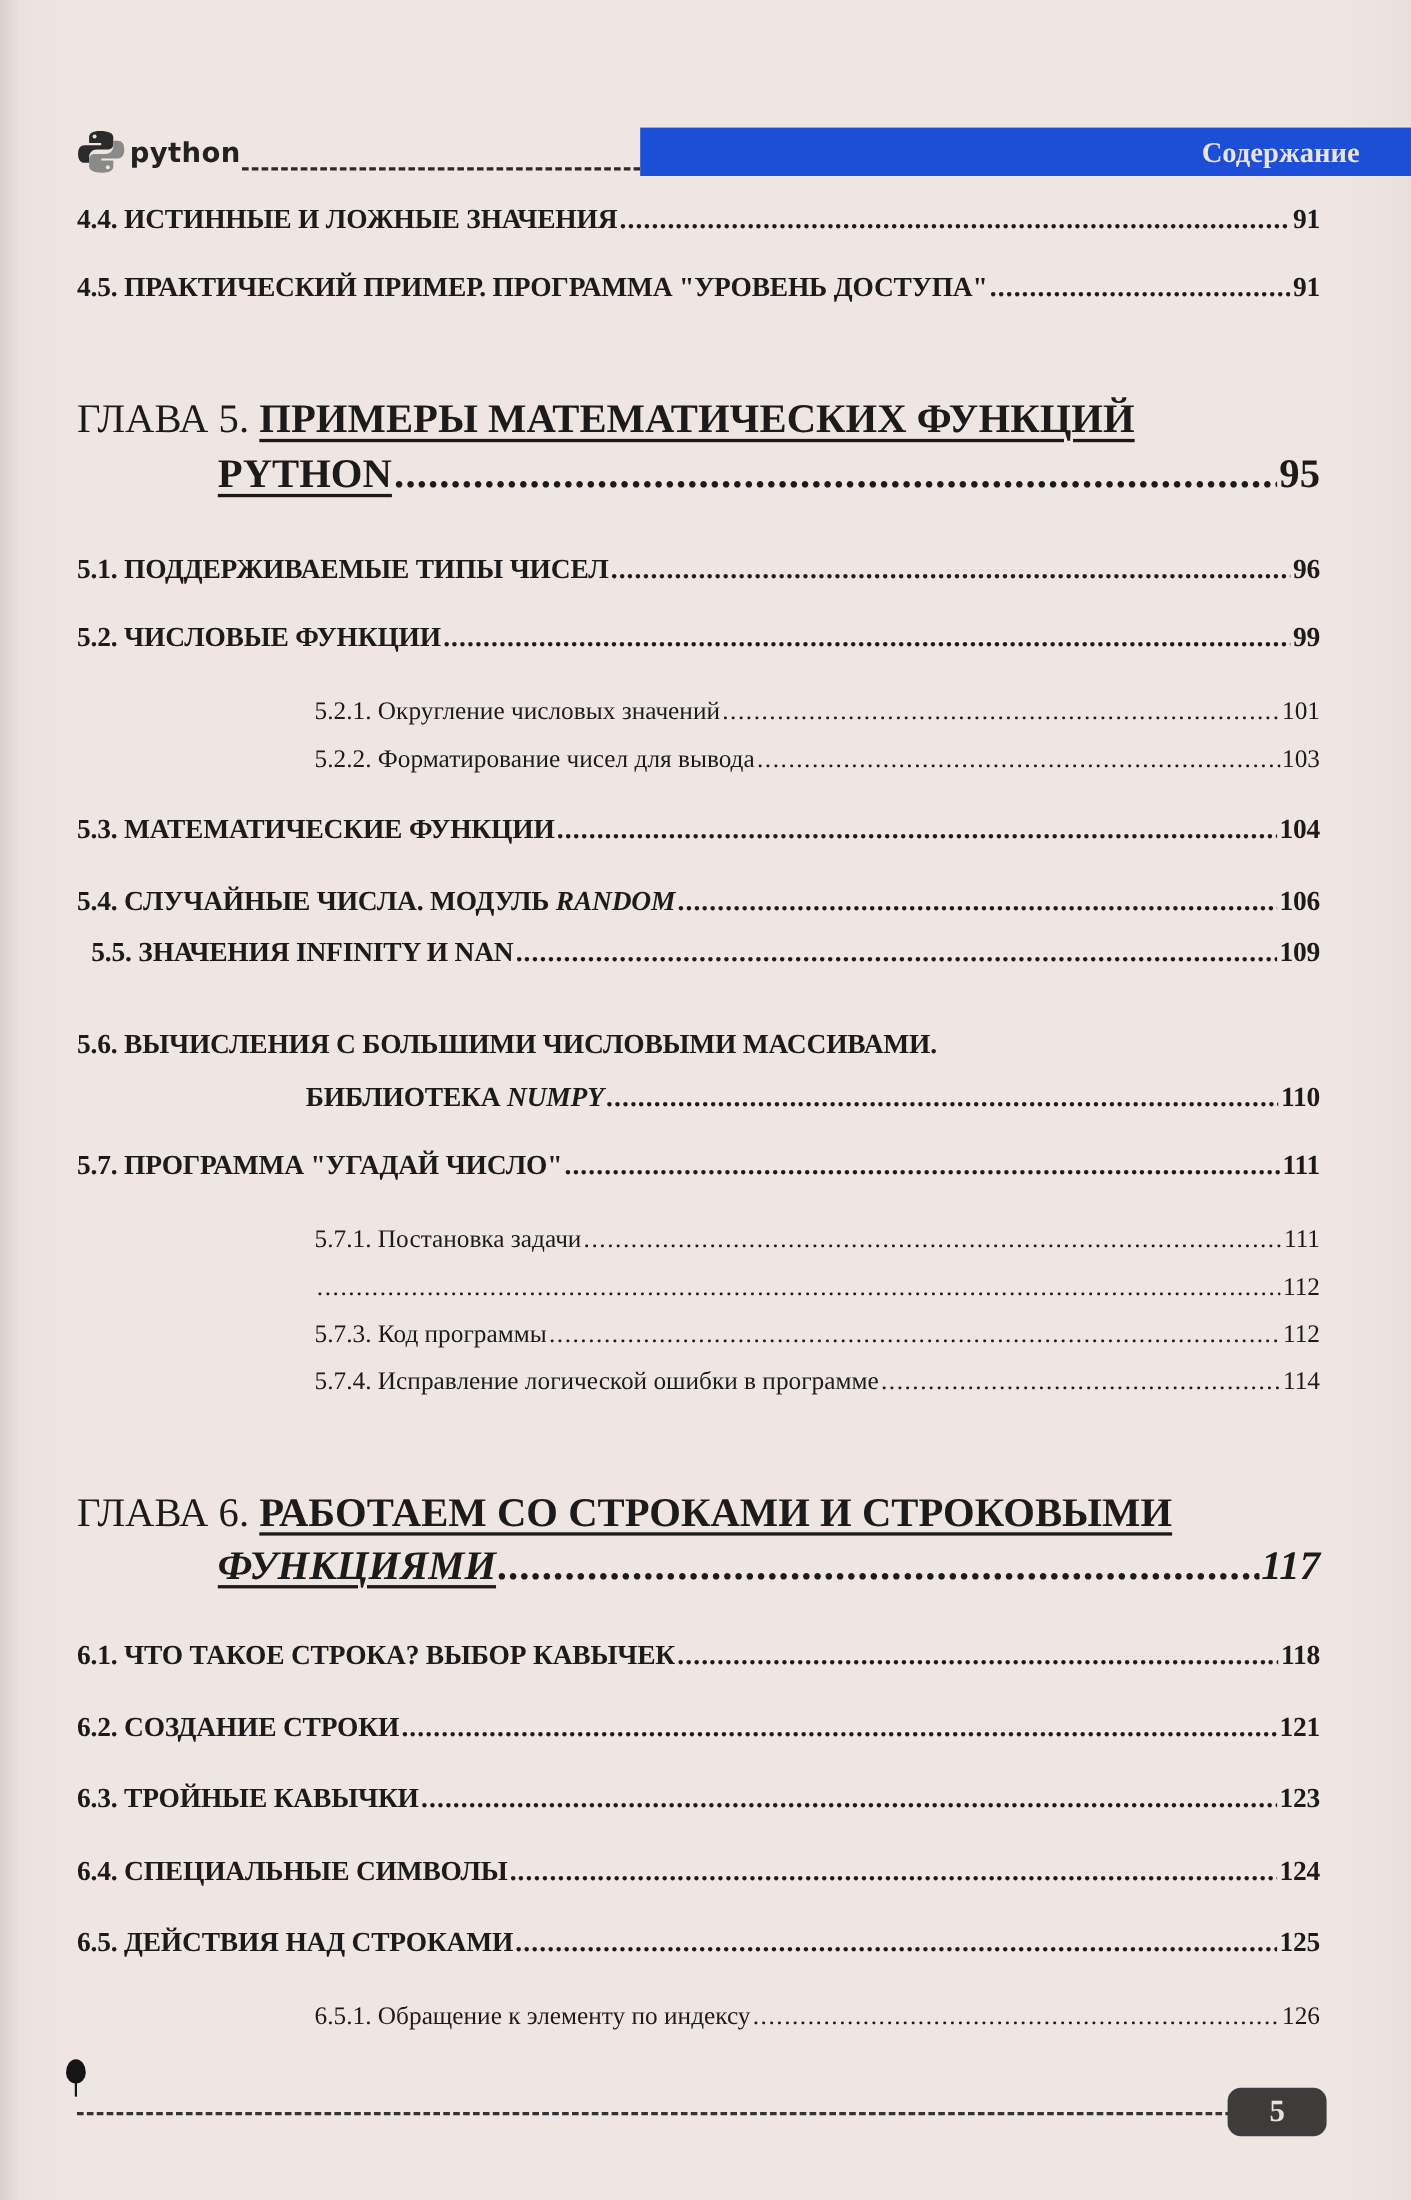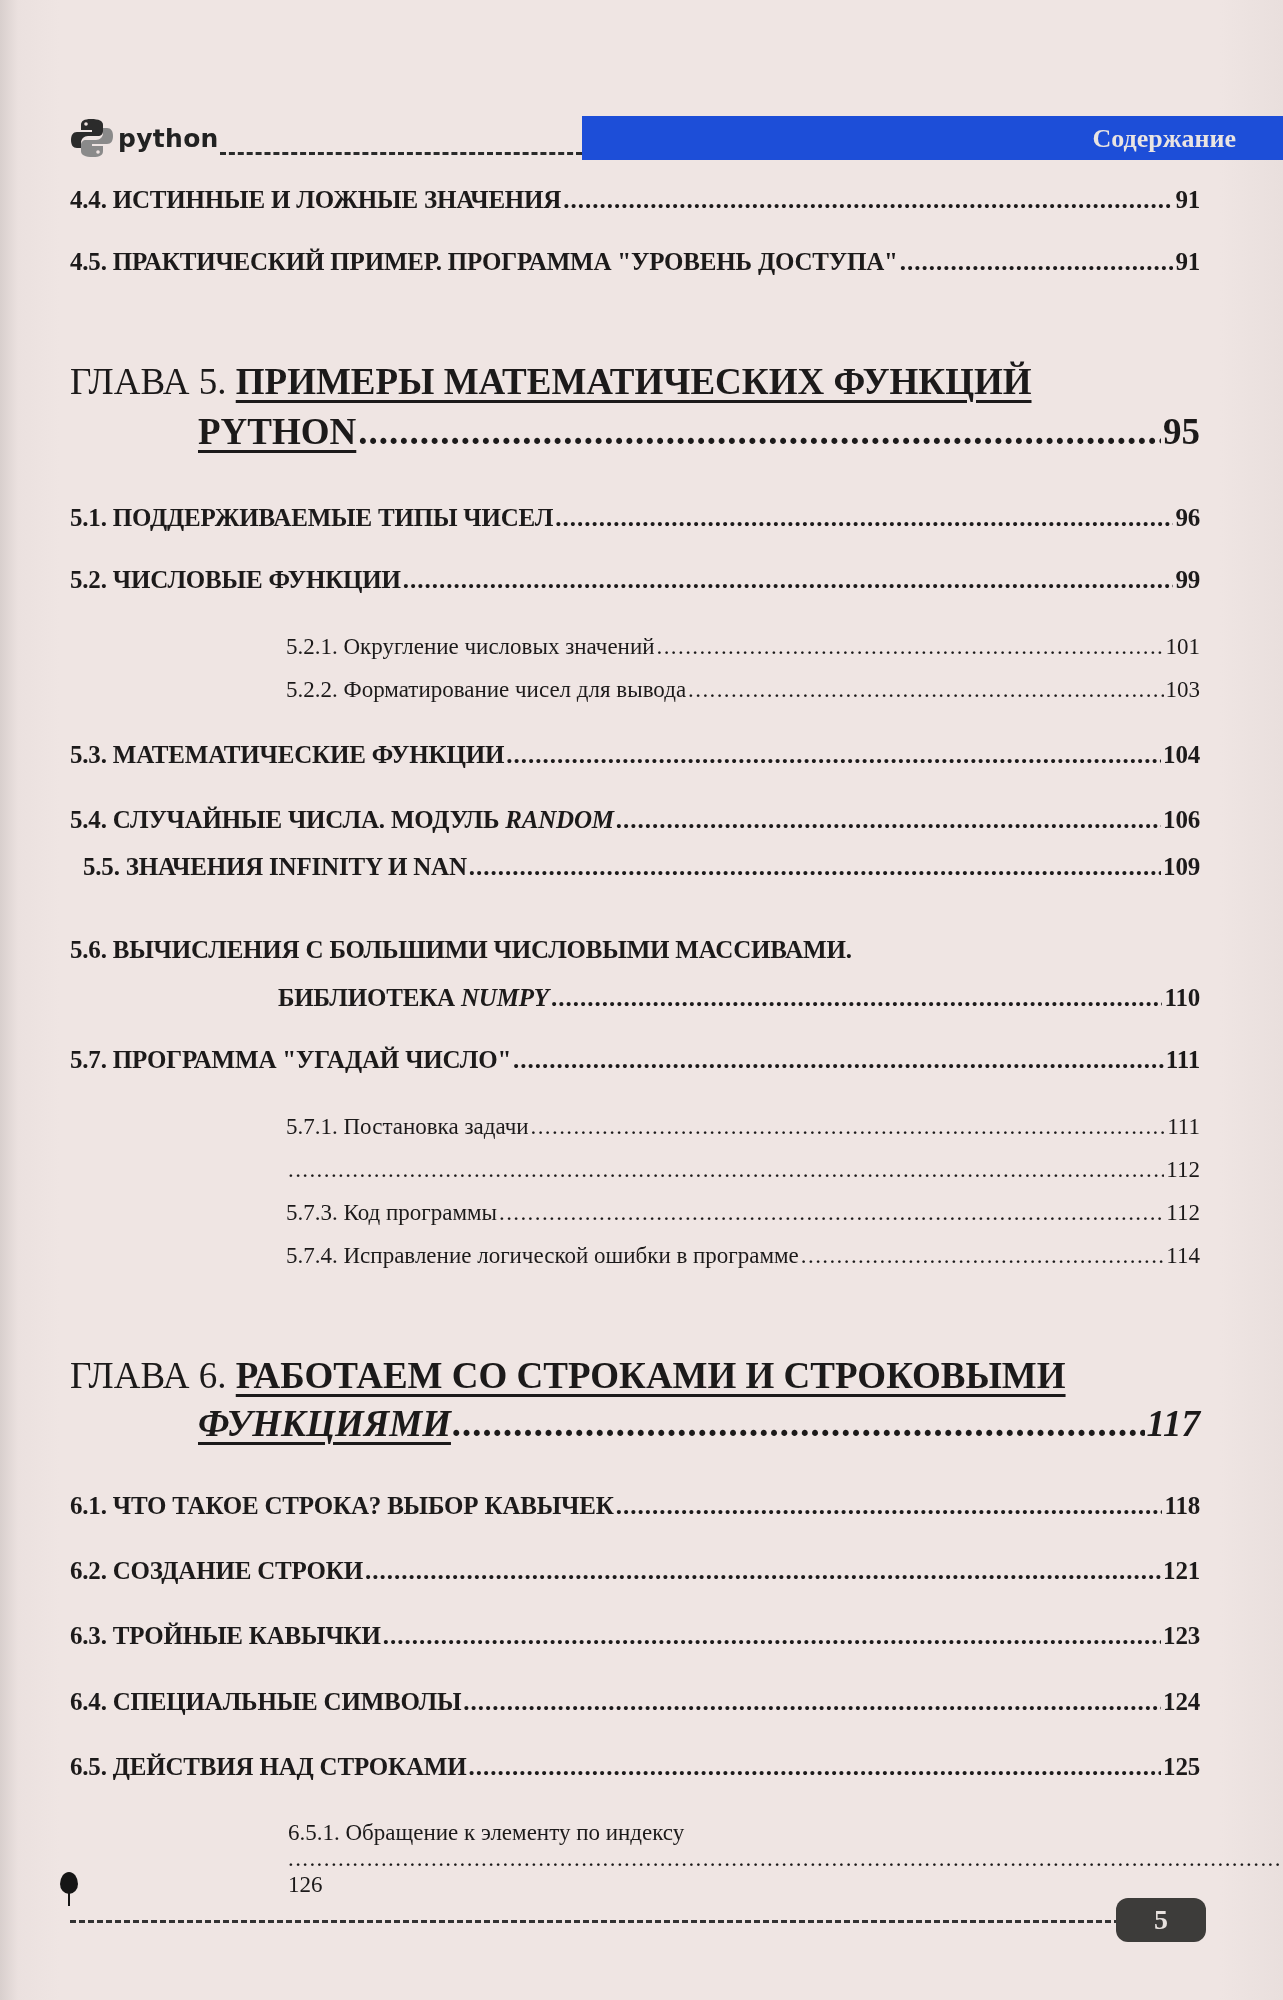--- a/index.html
+++ b/index.html
@@ -199,21 +199,21 @@
     <span class="lead"></span>
     <span class="pg">124</span>
   </div>
 
   <div class="row sec" style="top:1753px;">
     <span class="lbl"><span>6.5.</span> <span>ДЕЙСТВИЯ НАД СТРОКАМИ</span></span>
     <span class="lead"></span>
     <span class="pg">125</span>
   </div>
 
-  <div class="row sub" style="top:1820px;flex-direction:column;">
+  <div class="row sub" style="top:1820px;">
     <span class="lbl"><span>6.5.1.</span> <span>Обращение к элементу по индексу</span></span>
     <span class="lead"></span>
     <span class="pg">126</span>
   </div>
 </div>
 
 <div class="footer-pin"></div>
 <div class="footer-dots"></div>
 <div class="page-num-badge">
   <span>5</span>

